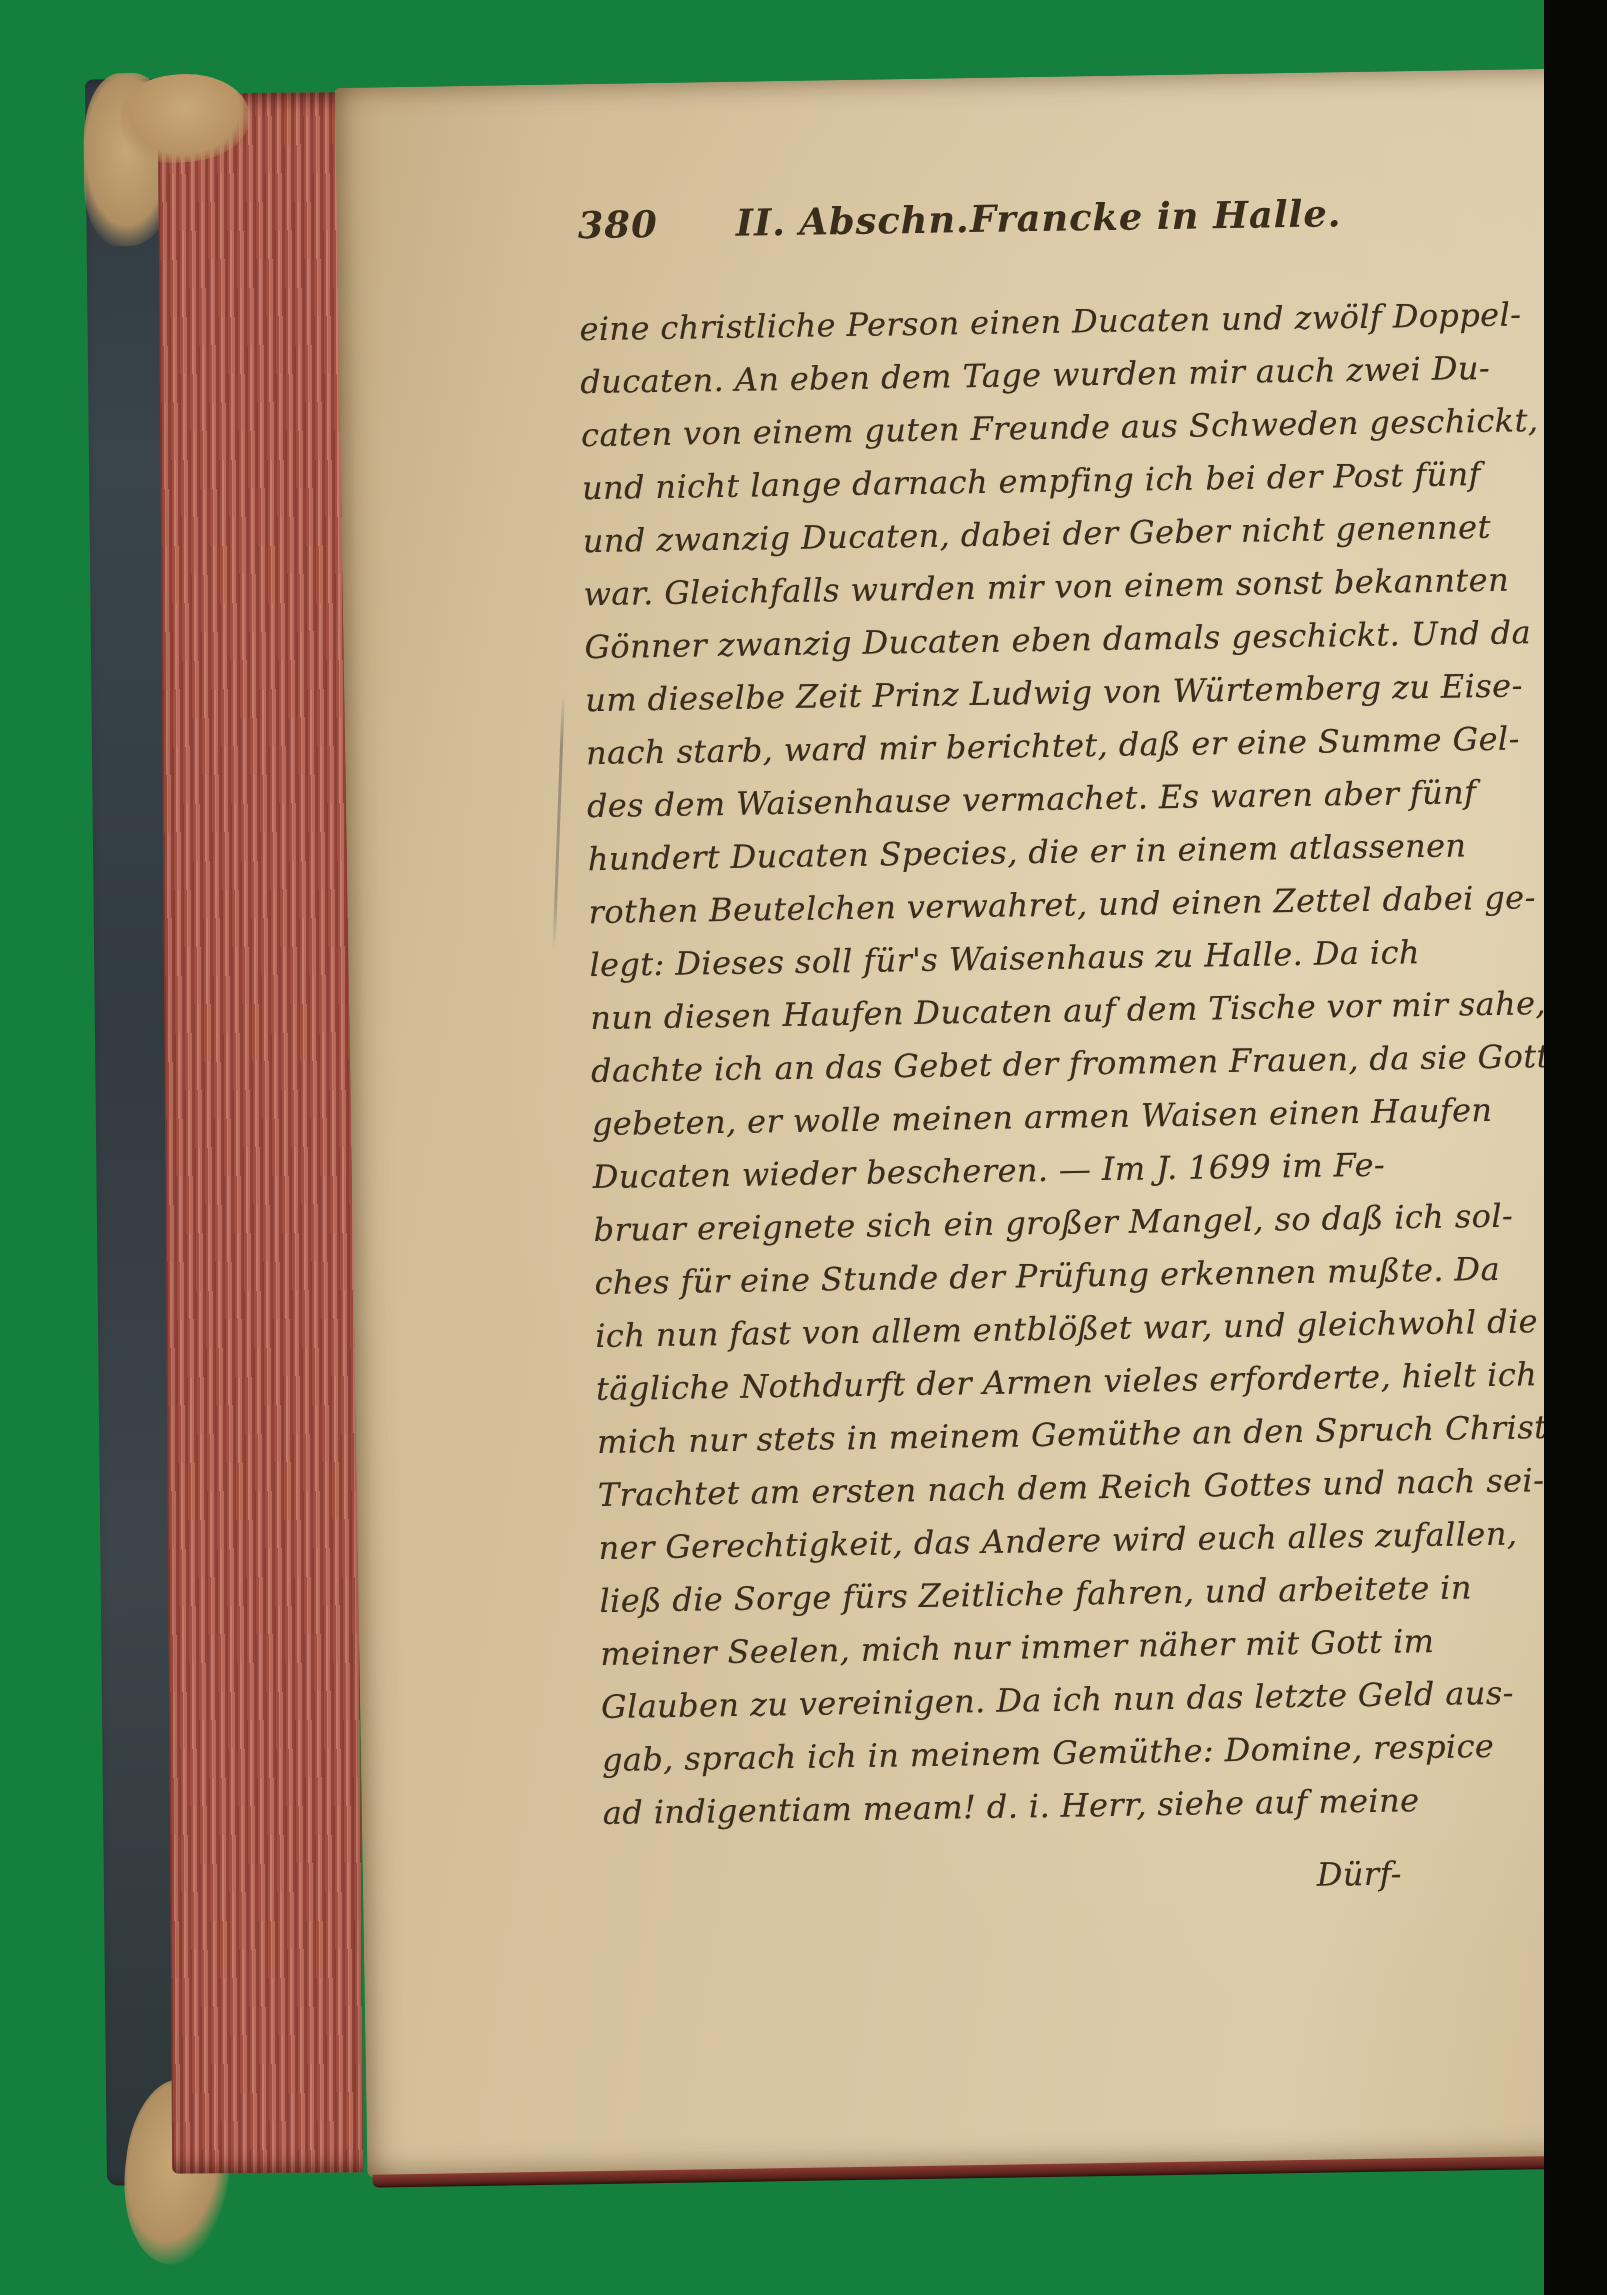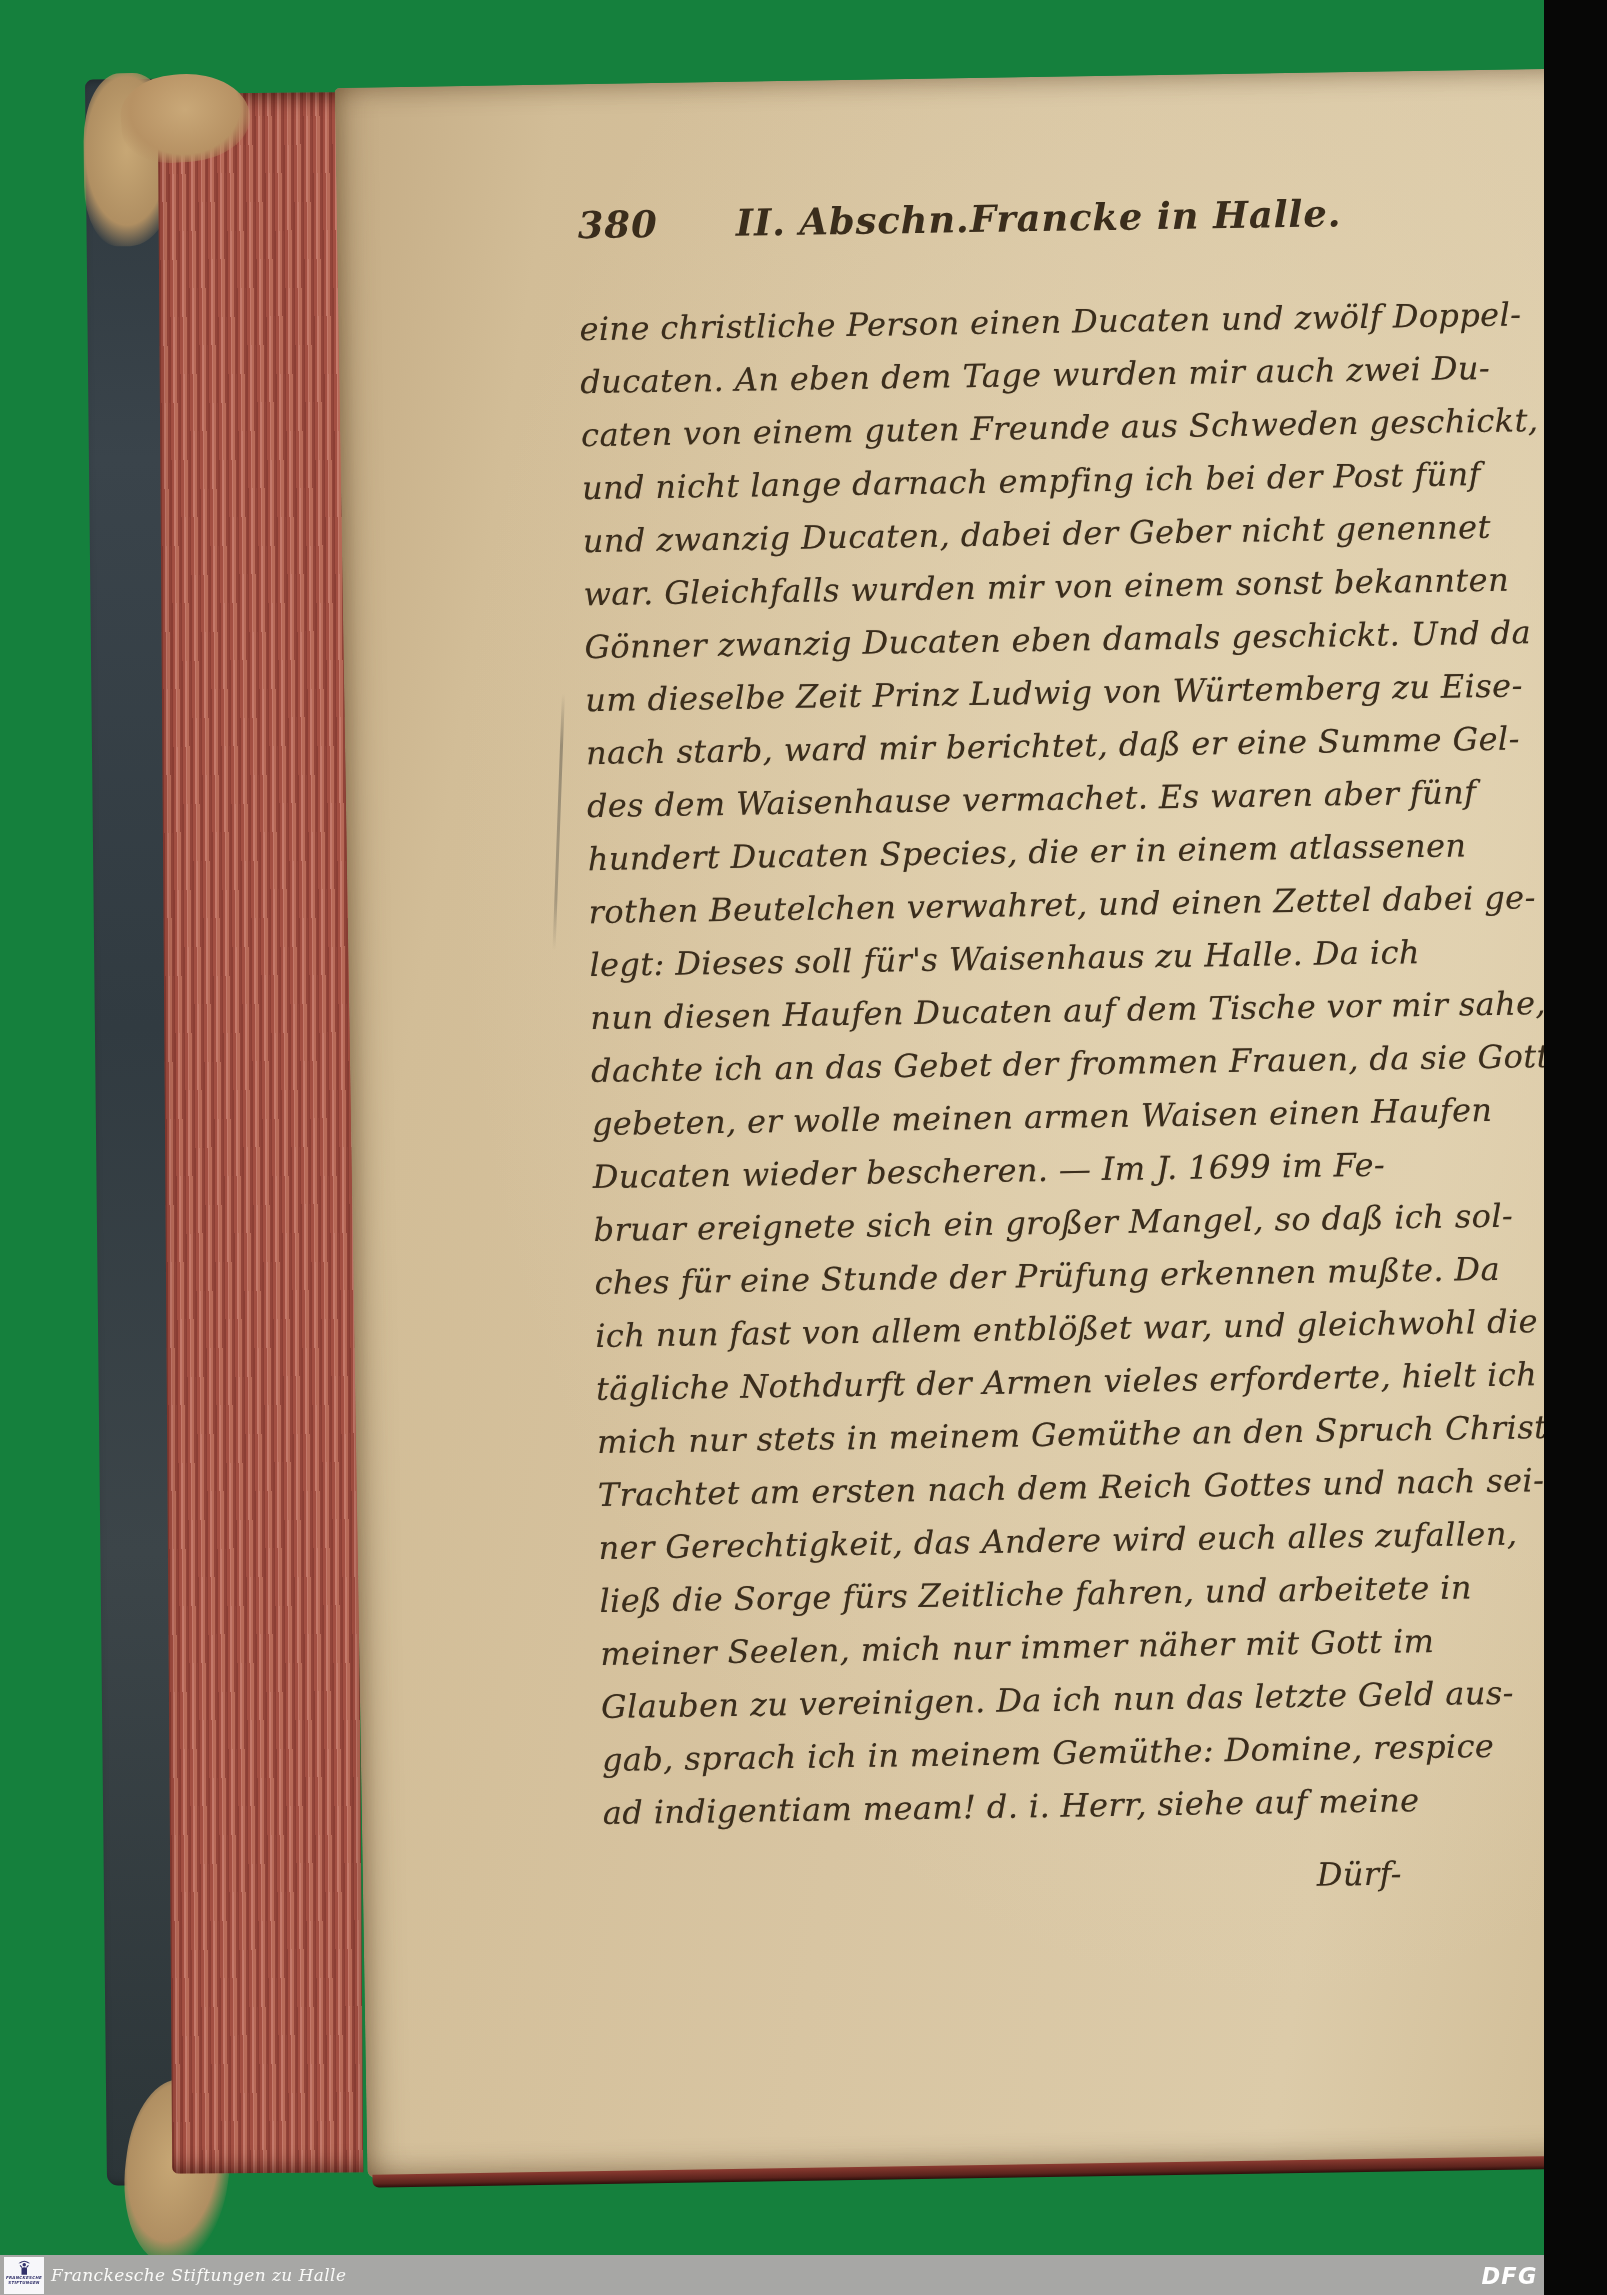--- a/index.html
+++ b/index.html
@@ -127,31 +127,15 @@
           <div class="text-line">gab, sprach ich in meinem Gemüthe: Domine, respice</div>
           <div class="text-line">ad indigentiam meam! d. i. Herr, siehe auf meine</div>
         </div>
 
       <div class="catchword-row">
         <span>Dürf-</span>
       </div>
     </div>
   </div>
 
-  <div class="footer-bar">
-    <div class="logo-box">
-      <svg width="14.5" height="17.7" viewBox="0 0 20 24">
-        <path d="M2 7 Q10 0 18 7 L15.5 7 Q10 2.8 4.5 7 Z" fill="#32326b"></path>
-        <circle cx="10" cy="9.2" r="2.4" fill="#32326b"></circle>
-        <path d="M6.2 23 L6.2 14 Q10 11.2 13.8 14 L13.8 23 Z" fill="#32326b"></path>
-        <path d="M4.2 10 L7 13 M15.8 10 L13 13" stroke="#32326b" stroke-width="1.4"></path>
-      </svg>
-      <div class="logo-text">
-        <div>FRANCKESCHE</div>
-        <div>STIFTUNGEN</div>
-      </div>
-    </div>
-    <div class="footer-title">Franckesche Stiftungen zu Halle</div>
-    <div class="dfg">DFG</div>
-  </div>
 
 </div>
 
 
 </body></html>

